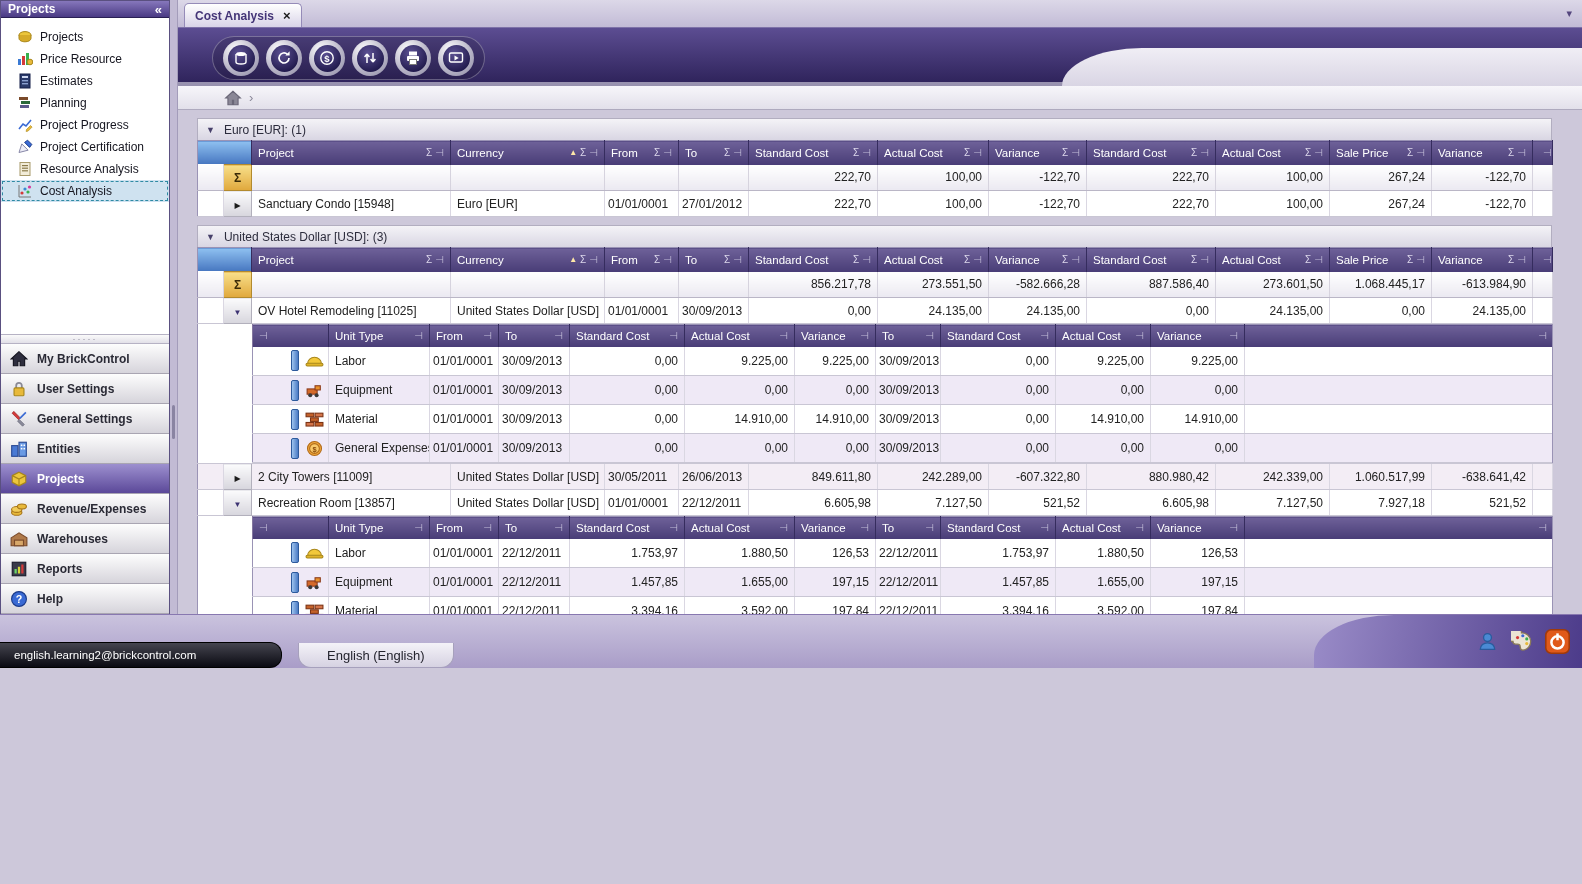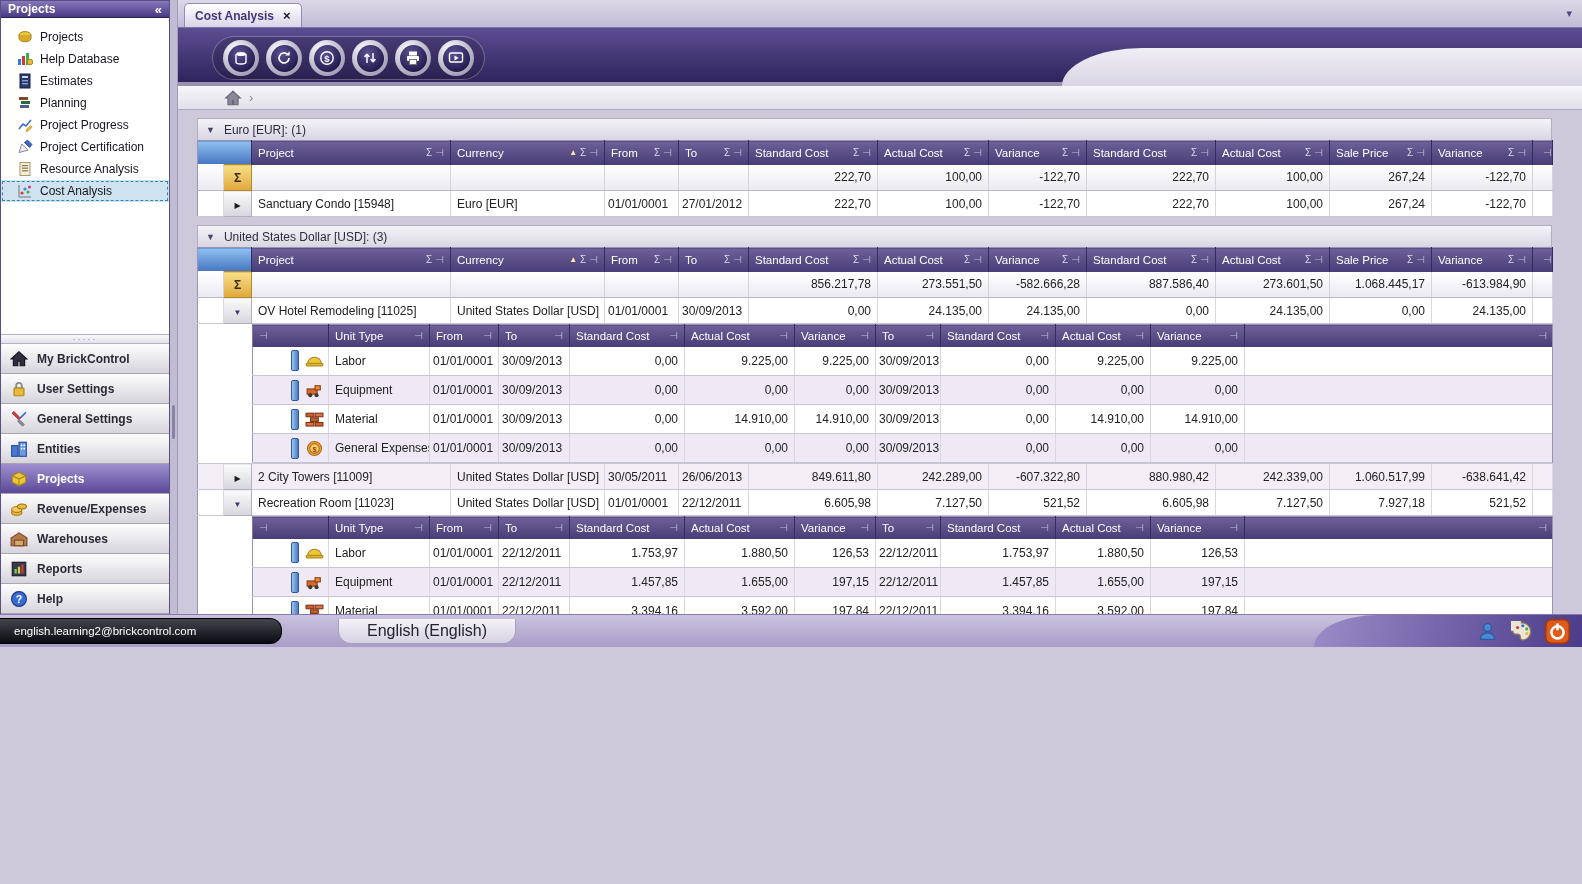--- a/index.html
+++ b/index.html
@@ -100,24 +100,24 @@
   .rowbar { width:8px; height:21px; border-radius:2px; background:linear-gradient(90deg,#9ec4ee,#4a7ac4); border:1px solid #2d5a9c; }
   .uicon { display:inline-flex; width:19px; height:17px; }
   .uicon svg { width:100%; height:100%; }
   td.dfillc { background:inherit; }
 
   .legend { height:28px; background:#e9e7ef; border-top:1px solid #b6b2c4; display:flex; align-items:center; gap:12px; padding-left:22px; }
   .legend-item { display:flex; align-items:center; gap:8px; margin-right:16px; }
   .legend-box { width:30px; height:14px; background:linear-gradient(#fbfbfc,#cfccd8); border:1px solid #9a97a8; }
 
   
-  .statusbar { height:33px; background:linear-gradient(#cac3de,#a99dc8); border-top:1px solid #8878b0; position:relative; display:flex; align-items:center;gap:40px; }
+  .statusbar { height:54px; background:linear-gradient(#cac3de,#a99dc8); border-top:1px solid #8878b0; position:relative; display:flex; align-items:flex-end; }
   .email-pill { height:26px; width:282px; background:linear-gradient(#45454f,#0a0a12); border:1px solid #000; border-left:none;
     border-radius:0 12px 12px 0; color:#fff; font-size:11.5px; display:flex; align-items:center; padding-left:14px; cursor:pointer; }
-  .lang-tab { height:25px; margin-left:16px; display:flex; align-items:center; padding:9px 28px; color:#24242e; font-size:16px;
+  .lang-tab { height:25px; margin-left:16px; display:flex; align-items:center; padding:9px 28px; color:#24242e; font-size:13px;
     background:linear-gradient(#f4f2f8,#d6d2e2); border:1px solid #a6a0bc; border-top:none; border-radius:0 0 13px 13px; cursor:pointer; }
   .status-swoosh { position:absolute; right:0; top:0; width:268px; height:100%;
     background:linear-gradient(100deg,#9a8cc8,#4c3b8a); border-top-left-radius:80px 40px; }
   .status-icons { position:absolute; right:12px; top:0; height:100%; display:flex; align-items:center; gap:13px; }
   .st-icon { width:21px; height:21px; display:inline-flex; cursor:pointer; }
   .st-icon svg { width:100%; height:100%; }
   .st-icon.big { width:25px; height:25px; }
 </style>
 </head>
 <body>
@@ -143,21 +143,21 @@
             </div>
             <div class="nav-item">
               <span class="icon">
                 <svg viewBox="0 0 16 16">
                   <rect x="1" y="8" width="3" height="6" fill="#3a7ad4"></rect>
                   <rect x="5" y="5" width="3" height="9" fill="#d43a3a"></rect>
                   <rect x="9" y="2" width="3" height="12" fill="#3ab04e"></rect>
                   <circle cx="13" cy="11" r="2.8" fill="#e8b93a" stroke="#a8861a"></circle>
                 </svg>
               </span>
-              <span>Help Database</span>
+              <span>Price Resource</span>
             </div>
             <div class="nav-item">
               <span class="icon">
                 <svg viewBox="0 0 16 16">
                   <rect x="3" y="1" width="10" height="14" fill="#2a3a6a" stroke="#141f48"></rect>
                   <rect x="5" y="3" width="6" height="2" fill="#cfd8f0"></rect>
                   <rect x="5" y="7" width="6" height="1.4" fill="#8aa0d0"></rect>
                   <rect x="5" y="10" width="6" height="1.4" fill="#8aa0d0"></rect>
                 </svg>
               </span>
@@ -929,21 +929,21 @@
                   <td class="num">-607.322,80</td>
                   <td class="num">880.980,42</td>
                   <td class="num">242.339,00</td>
                   <td class="num">1.060.517,99</td>
                   <td class="num">-638.641,42</td>
                   <td class="endc"></td>
                 </tr>
                 <tr class="datarow">
                   <td class="lblank"></td>
                   <td class="expander"><span class="expArrow">▼</span></td>
-                  <td class="txt">Recreation Room [11023]</td>
+                  <td class="txt">Recreation Room [13857]</td>
                   <td class="txt">United States Dollar [USD]</td>
                   <td class="date">01/01/0001</td>
                   <td class="date">22/12/2011</td>
                   <td class="num">6.605,98</td>
                   <td class="num">7.127,50</td>
                   <td class="num">521,52</td>
                   <td class="num">6.605,98</td>
                   <td class="num">7.127,50</td>
                   <td class="num">7.927,18</td>
                   <td class="num">521,52</td>

